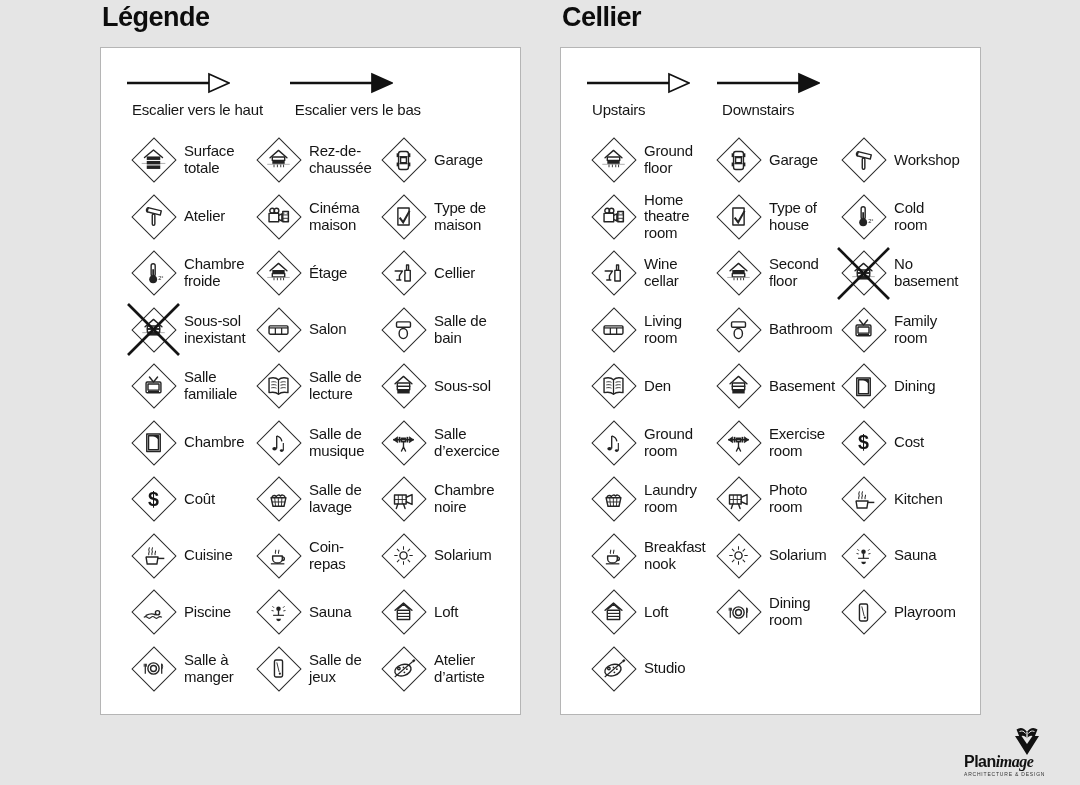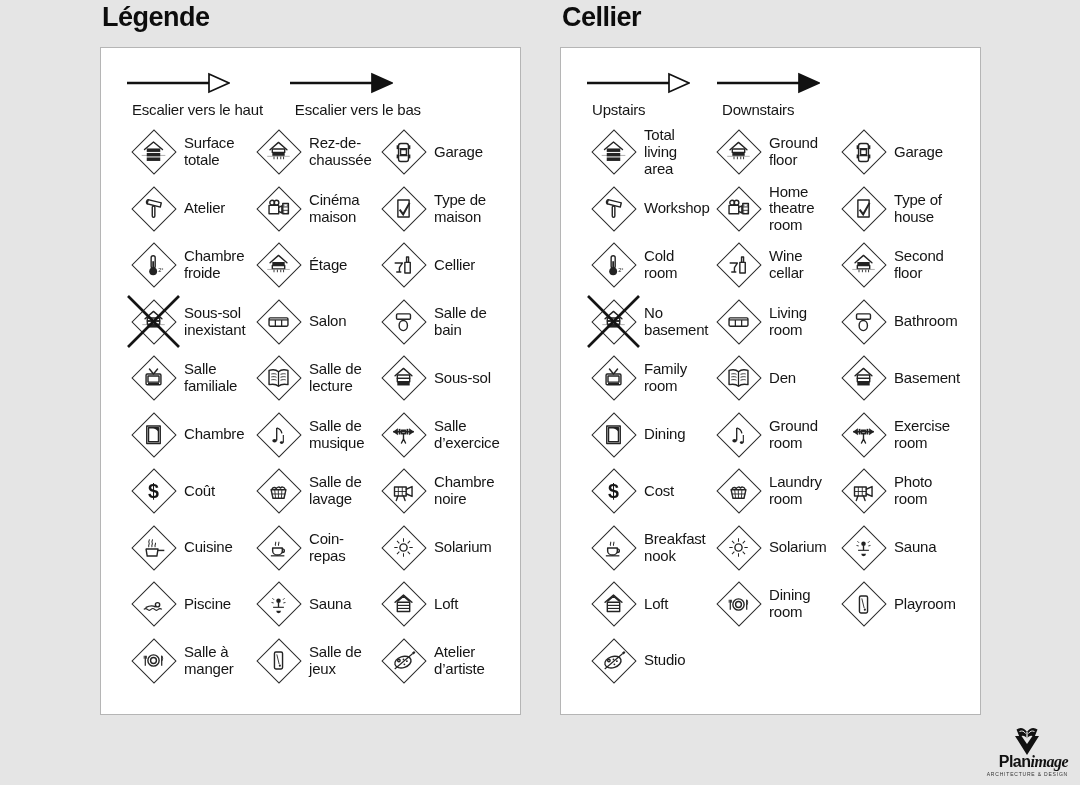--- a/index.html
+++ b/index.html
@@ -8,32 +8,32 @@
   .panel-title{position:absolute;top:2px;font-size:27px;font-weight:bold;letter-spacing:-0.5px;color:#0d0d0d;}
   .panel{position:absolute;top:47px;width:421px;height:668px;border:1px solid #b5b5b5;background:#fff;box-sizing:border-box;}
   #title-fr{left:102px;} #title-en{left:562px;}
   #panel-fr{left:100px;} #panel-en{left:560px;}
 
   .arrows-row{position:absolute;left:25px;top:24px;display:flex;gap:26px;}
   .arrow-block{display:flex;flex-direction:column;gap:7px;}
   .arrow-block svg{display:block;}
   .arrow-label{font-size:15px;letter-spacing:-0.2px;padding-left:6px;color:#151515;}
 
-  .grid{position:absolute;left:29px;top:76px;right:4px;display:grid;
+  .grid{position:absolute;left:29px;top:84px;right:4px;display:grid;
         grid-template-columns:125px 125px 1fr;grid-auto-rows:56.5px;}
   .cell{display:flex;align-items:center;gap:7px;min-width:0;}
   .icon-box{position:relative;flex:0 0 47px;width:47px;height:47px;}
   .dm{position:absolute;left:50%;top:50%;width:32px;height:32px;margin:-16px 0 0 -16px;
       border:1.4px solid #2a2a2a;transform:rotate(45deg);background:#fff;box-sizing:border-box;}
   .ic{position:absolute;left:50%;top:50%;width:27px;height:27px;margin:-13.5px 0 0 -13.5px;}
   .ic svg{display:block;width:100%;height:100%;}
   .xov{position:absolute;left:-5px;top:-5px;width:57px;height:57px;pointer-events:none;}
   .cell-label{font-size:15px;line-height:1.12;letter-spacing:-0.2px;white-space:pre-line;color:#151515;}
 
-  .logo{position:absolute;right:12px;bottom:8px;width:104px;text-align:right;}
+  .logo{position:absolute;right:12px;bottom:8px;width:104px;text-align:left;}
   .logo-mark{display:block;margin:0 auto -2px 46px;}
   .logo-text{font-size:16px;font-weight:bold;letter-spacing:-0.5px;line-height:1;}
   .logo-text .it{font-style:italic;font-family:"Liberation Serif",serif;}
   .logo-tag{font-size:5px;letter-spacing:0.8px;color:#333;margin-top:1px;}
 </style>
 </head>
 <body>
 
 <div class="stage">
 
@@ -538,37 +538,20 @@
         </span>
         <span class="arrow-label">Downstairs</span>
       </div>
     </div>
     <div class="grid">
         <div class="cell">
           <span class="icon-box">
             <span class="dm"></span>
             <span class="ic">
               <svg viewBox="0 0 24 24">
-                <path d="M4 9.4 L12 2.6 L20 9.4" fill="none" stroke="#242424" stroke-width="1.25" stroke-linecap="round" stroke-linejoin="round"></path>
-                <line x1="1.5" y1="14.6" x2="22.5" y2="14.6" stroke="#9a9a9a" stroke-width="0.7"></line>
-                <rect x="6" y="8.4" width="12" height="3.1" fill="#222"></rect>
-                <rect x="6" y="12.4" width="12" height="3.1" fill="#222"></rect>
-                <rect x="6" y="16.4" width="12" height="3.1" fill="#222"></rect>
-              </svg>
-            </span>
-          </span>
-          <span class="cell-label">Total
-living
-area</span>
-        </div>
-        <div class="cell">
-          <span class="icon-box">
-            <span class="dm"></span>
-            <span class="ic">
-              <svg viewBox="0 0 24 24">
                 <path d="M4.5 9.5 L12 3 L19.5 9.5" fill="none" stroke="#242424" stroke-width="1.25" stroke-linecap="round" stroke-linejoin="round"></path>
                 <rect x="6.5" y="8.9" width="11" height="3" fill="none" stroke="#242424" stroke-width="1.25" stroke-linecap="round" stroke-linejoin="round"></rect>
                 <rect x="6.5" y="11.9" width="11" height="3.1" fill="#222"></rect>
                 <line x1="2" y1="15.4" x2="22" y2="15.4" stroke="#9a9a9a" stroke-width="0.7"></line>
                 <path d="M8 15.6 V18 M11 15.6 V18 M14 15.6 V18 M16.5 15.6 V18" stroke="#242424" stroke-width="0.8"></path>
               </svg>
             </span>
           </span>
           <span class="cell-label">Ground
 floor</span>
@@ -856,20 +839,33 @@
               <svg viewBox="0 0 24 24">
                 <rect x="4" y="8" width="10.4" height="8" fill="none" stroke="#242424" stroke-width="1.25" stroke-linecap="round" stroke-linejoin="round"></rect>
                 <path d="M7.4 8 V16 M10.9 8 V16 M4 12 H14.4" stroke="#242424" stroke-width="0.8"></path>
                 <path d="M14.4 10 L19.6 7.6 V16.4 L14.4 14" fill="none" stroke="#242424" stroke-width="1.25" stroke-linecap="round" stroke-linejoin="round"></path>
                 <path d="M7 16 L5.6 20 M12 16 L13.4 20" fill="none" stroke="#242424" stroke-width="1.25" stroke-linecap="round" stroke-linejoin="round"></path>
               </svg>
             </span>
           </span>
           <span class="cell-label">Photo
 room</span>
+        </div>
+        <div class="cell">
+          <span class="icon-box">
+            <span class="dm"></span>
+            <span class="ic">
+              <svg viewBox="0 0 24 24">
+                <path d="M5.4 13.4 L16 13.4 L15 19.6 L6.4 19.6 Z" fill="none" stroke="#242424" stroke-width="1.25" stroke-linecap="round" stroke-linejoin="round"></path>
+                <line x1="16" y1="14.6" x2="21.6" y2="14.6" stroke="#242424" stroke-width="1.3"></line>
+                <path d="M8 11.6 c-1.2-1.4.9-2.4 0-3.9 c-.7-1.2.5-2 .3-3 M10.8 11.6 c-1.2-1.4.9-2.4 0-3.9 c-.7-1.2.5-2 .3-3 M13.6 11.6 c-1.2-1.4.9-2.4 0-3.9" fill="none" stroke="#242424" stroke-width="0.9"></path>
+              </svg>
+            </span>
+          </span>
+          <span class="cell-label">Kitchen</span>
         </div>
         <div class="cell">
           <span class="icon-box">
             <span class="dm"></span>
             <span class="ic">
               <svg viewBox="0 0 24 24">
                 <path d="M6.8 12.4 h8.6 v2.6 a4.3 3.6 0 0 1 -8.6 0 z" fill="none" stroke="#242424" stroke-width="1.25" stroke-linecap="round" stroke-linejoin="round"></path>
                 <path d="M15.4 13.2 c2.4 0 2.4 3.2 0 3.2" fill="none" stroke="#242424" stroke-width="1.25" stroke-linecap="round" stroke-linejoin="round"></path>
                 <line x1="5.2" y1="19.4" x2="17.2" y2="19.4" stroke="#242424" stroke-width="1.1"></line>
                 <path d="M9.4 10.4 c-1-1.3.8-2 0-3.5 M12.2 10.4 c-1-1.3.8-2 0-3.5" fill="none" stroke="#242424" stroke-width="0.9"></path>

